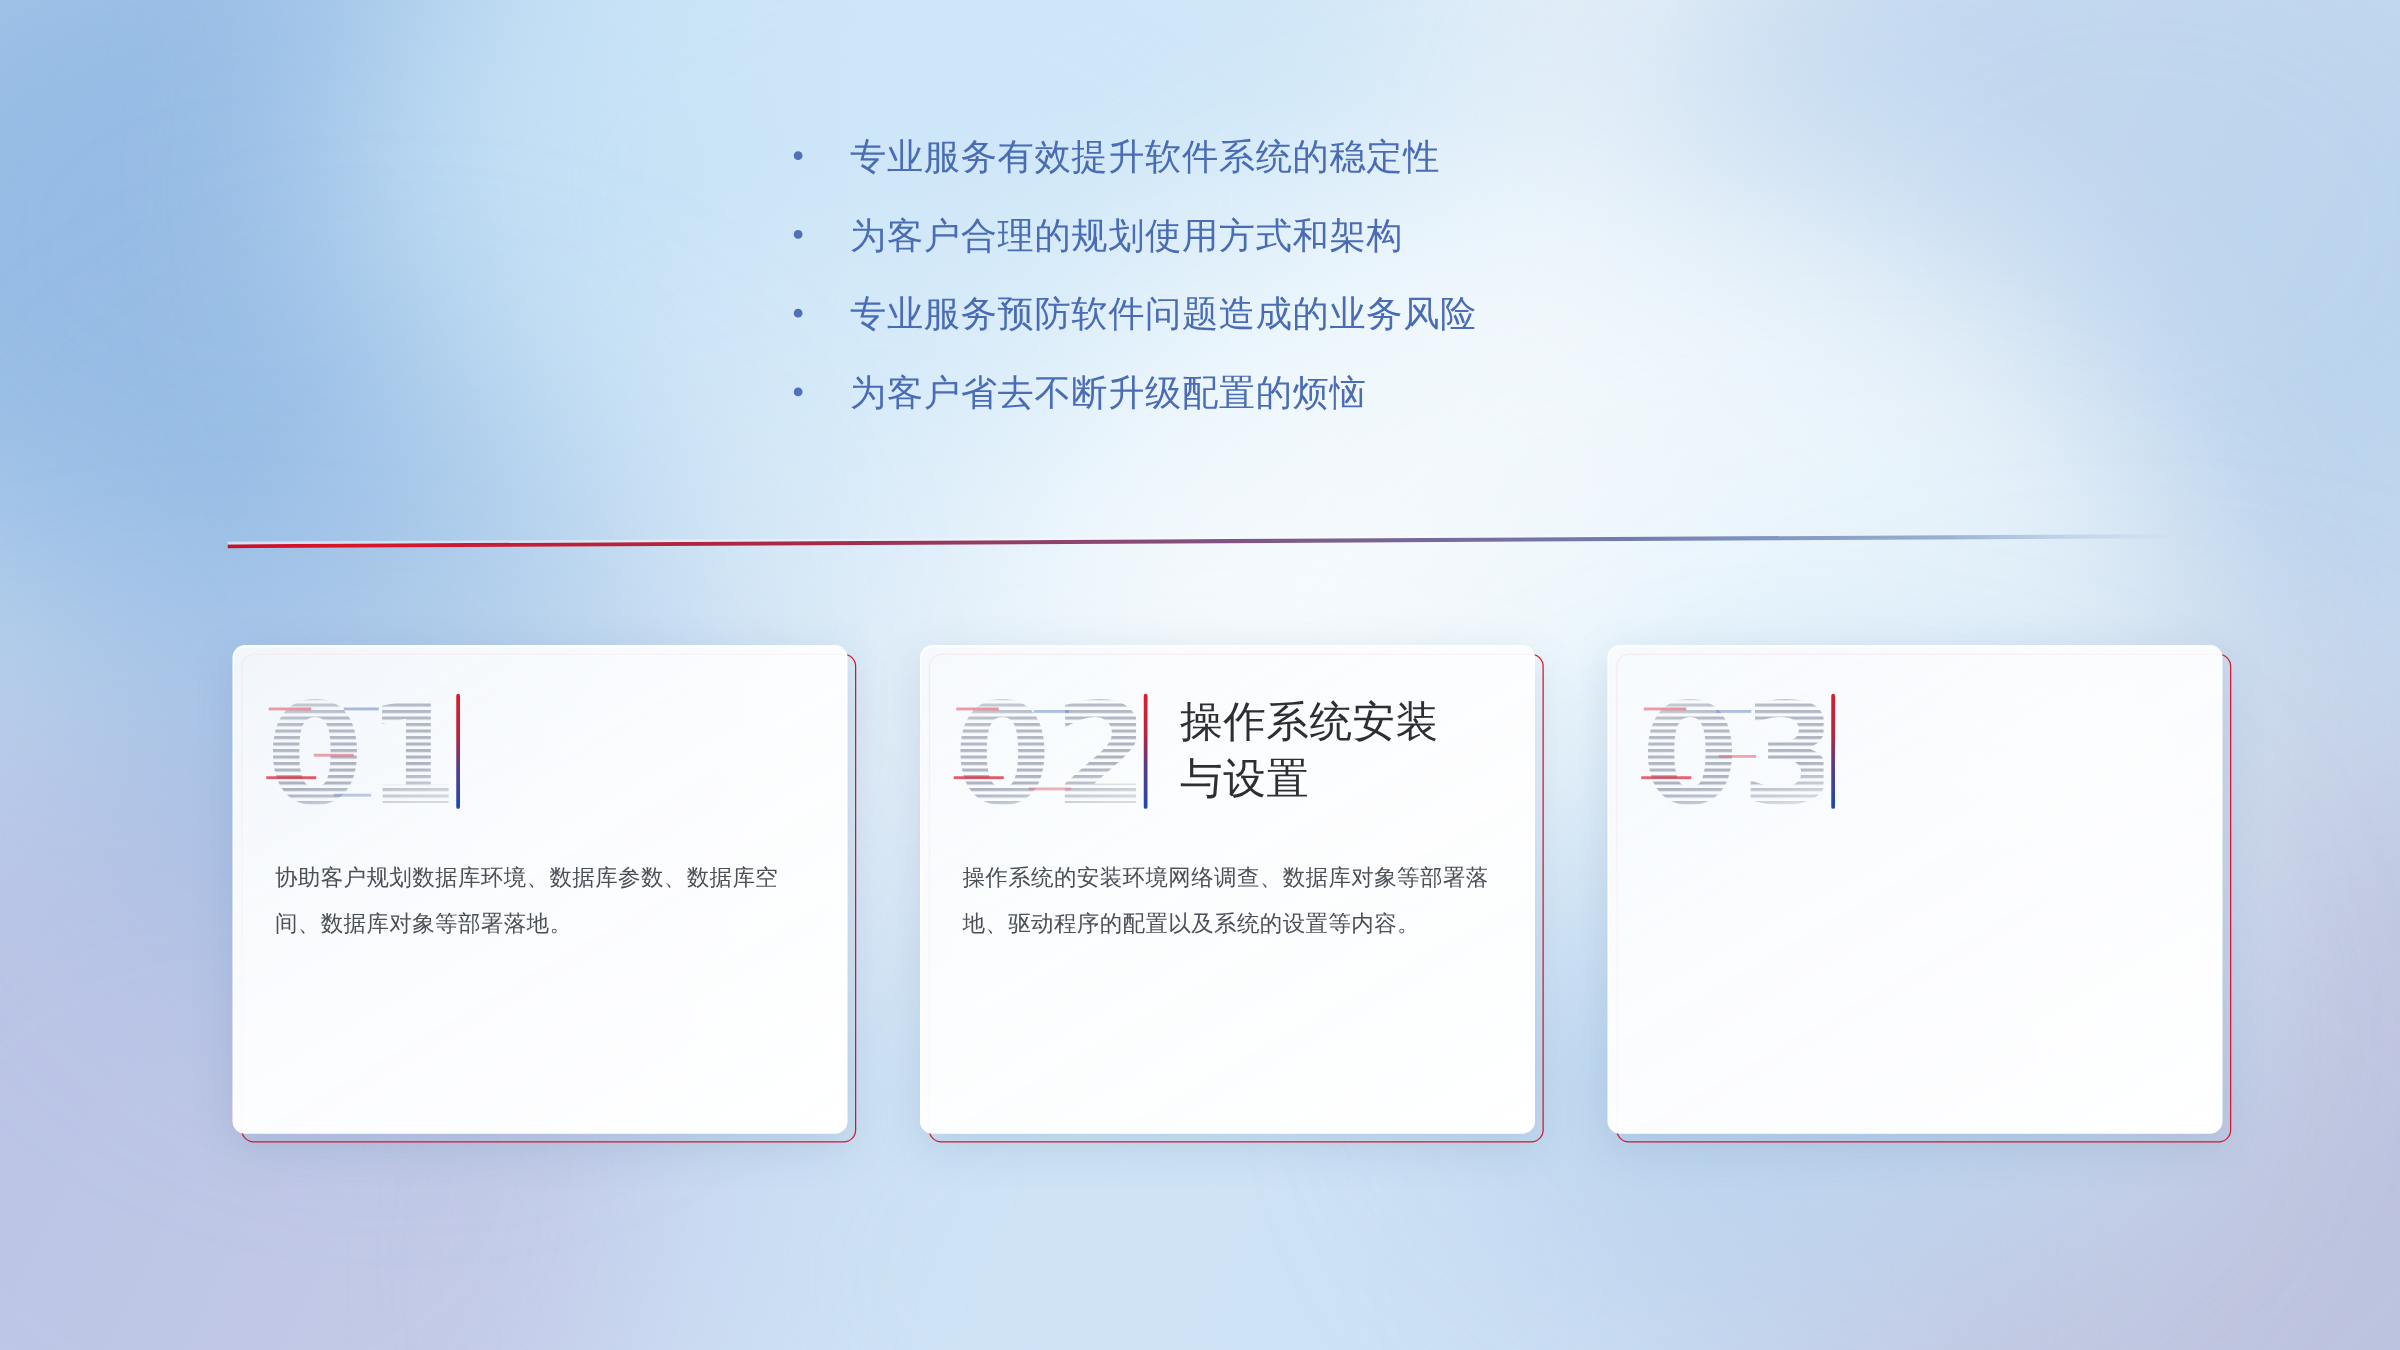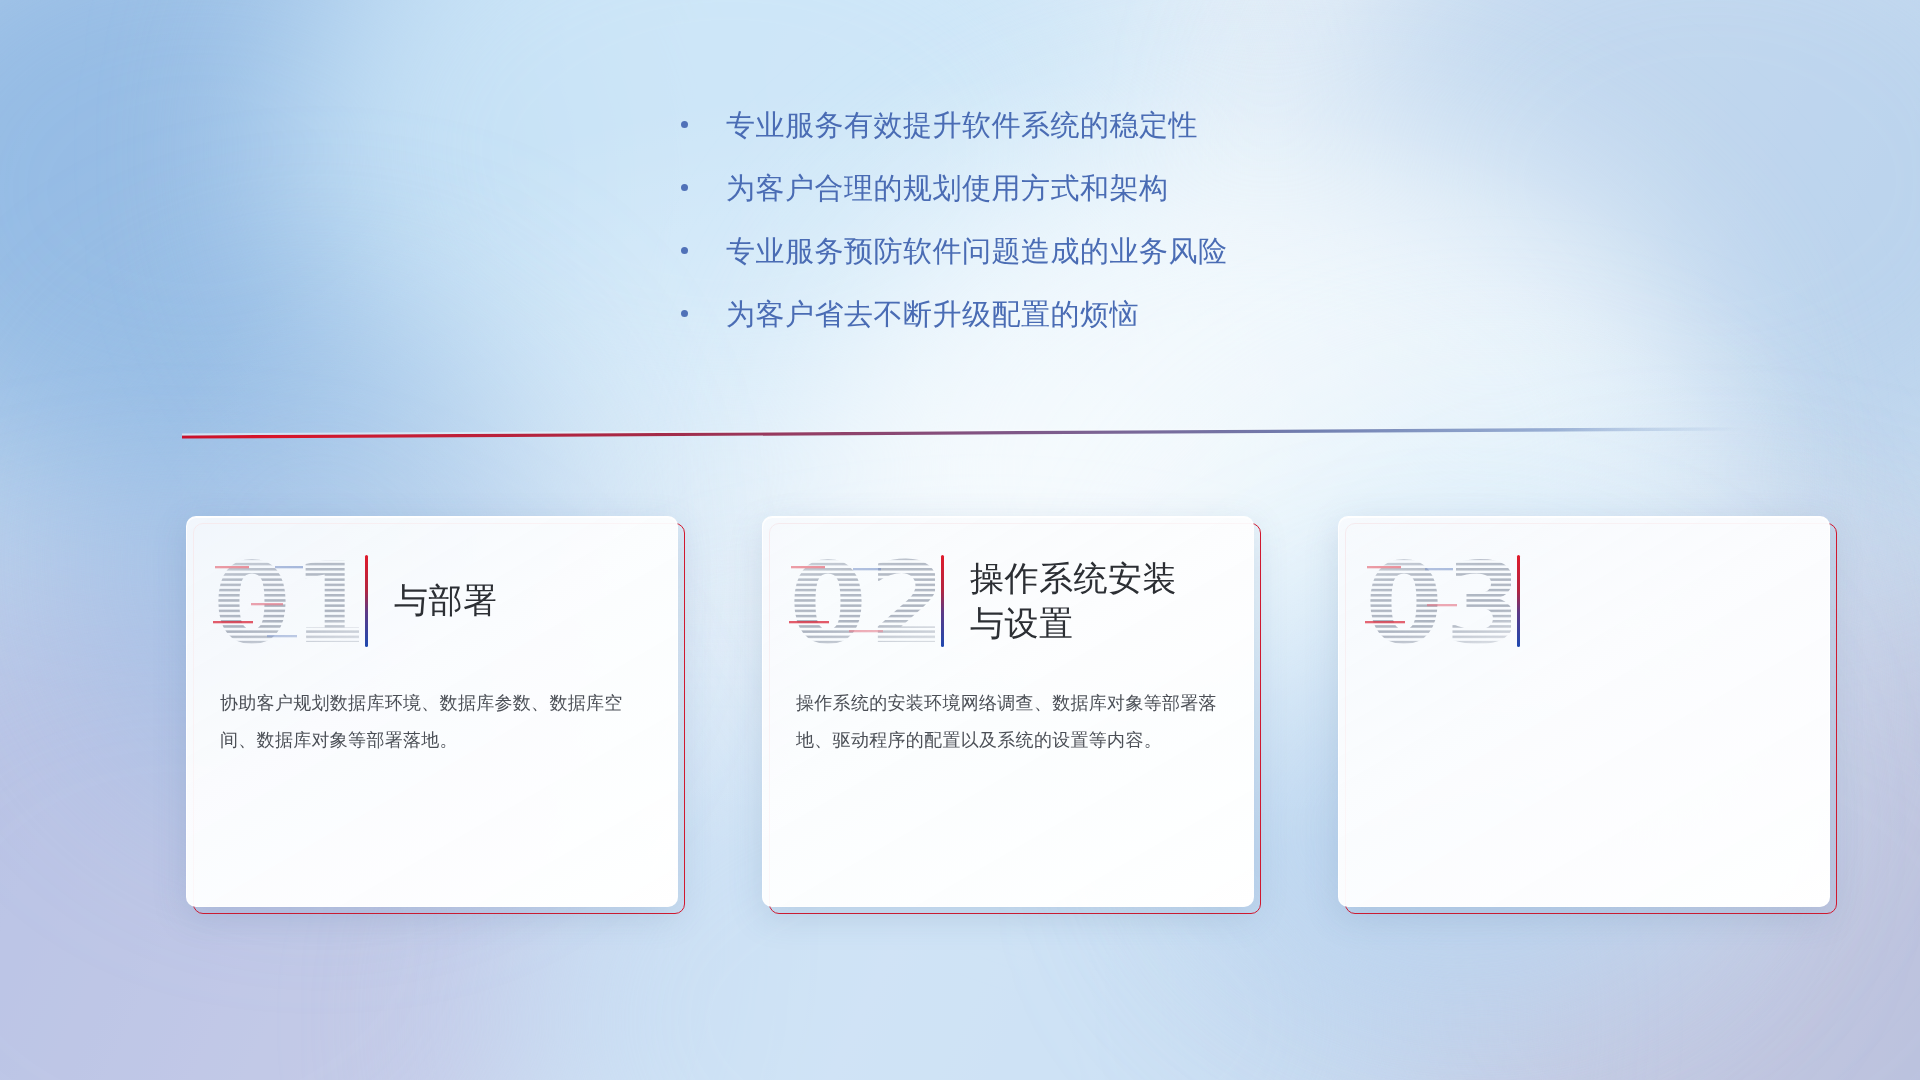--- a/index.html
+++ b/index.html
@@ -22,38 +22,38 @@
   .b4{left:820px;top:120px;width:900px;height:700px;background:rgba(240,248,253,.85);}
   .b5{left:-260px;bottom:-240px;width:880px;height:760px;background:rgba(176,168,214,.45);}
   .b6{right:-240px;bottom:-260px;width:900px;height:780px;background:rgba(186,172,206,.42);}
   .b7{left:480px;bottom:-300px;width:1000px;height:720px;background:rgba(196,221,243,.7);}
   .b8{left:60px;top:300px;width:520px;height:520px;background:rgba(146,186,229,.45);}
   .b9{right:120px;top:420px;width:620px;height:560px;background:rgba(214,236,250,.75);}
   .b10{left:1180px;bottom:40px;width:560px;height:420px;background:rgba(164,196,233,.45);}
   .vign{position:absolute;inset:0;background:radial-gradient(ellipse 70% 60% at 52% 44%,rgba(255,255,255,.42) 0%,rgba(255,255,255,0) 62%);}
 
   
-  .bullets{position:absolute;left:681px;top:110px;width:820px;}
+  .bullets{position:absolute;left:635px;top:110px;width:820px;}
   .bullet{display:flex;align-items:baseline;margin-bottom:31px;}
   .dot{
     width:7px;height:7px;border-radius:50%;background:#5071b8;
     flex:0 0 auto;margin-right:38px;position:relative;top:-7px;
   }
   .btxt{
     font-size:29px;color:#4a6cb4;letter-spacing:.5px;
     font-family:"DejaVu Sans","Liberation Sans",sans-serif;
     line-height:1.1;white-space:nowrap;
   }
 
   
   .divider{position:absolute;left:182px;top:424px;width:1560px;height:16px;}
   .divider svg{display:block;}
 
   
-  .cards{position:absolute;left:186px;top:516px;display:flex;gap:84px;}
+  .cards{position:absolute;left:186px;top:516px;display:flex;gap:58px;}
   .card-wrap{position:relative;width:492px;height:391px;}
   .card-frame{
     position:absolute;left:7px;top:7px;width:100%;height:100%;
     border:1.6px solid #d8152a;border-radius:10px;box-sizing:border-box;
   }
   .card{
     position:absolute;left:0;top:0;width:100%;height:100%;
     border-radius:10px;box-sizing:border-box;
     background:linear-gradient(150deg,rgba(247,250,253,.93) 0%,rgba(252,253,254,.97) 42%,rgba(255,255,255,.99) 100%);
     border:1px solid rgba(255,255,255,.9);
@@ -168,21 +168,20 @@
               <rect x="4" y="24" width="34" height="2.3" fill="#e04050" opacity=".8"></rect>
               <rect x="2" y="79" width="40" height="2.3" fill="#d8152a" opacity=".75"></rect>
               <rect x="40" y="61" width="32" height="2.3" fill="#e0566a" opacity=".6"></rect>
               <rect x="64" y="24" width="28" height="2.3" fill="#4a6cb4" opacity=".55"></rect>
               <rect x="56" y="93" width="30" height="2.3" fill="#4a6cb4" opacity=".5"></rect>
             </g>
           </svg>
         </div>
         <div class="vbar"></div>
         <div class="ctitle">
-          <div>与部署</div>
         </div>
       </div>
       <div class="cbody">协助客户规划数据库环境、数据库参数、数据库空间、数据库对象等部署落地。</div>
     </div>
   </div>
 
   <div class="card-wrap">
     <div class="card-frame"></div>
     <div class="card">
       <div class="card-head">

